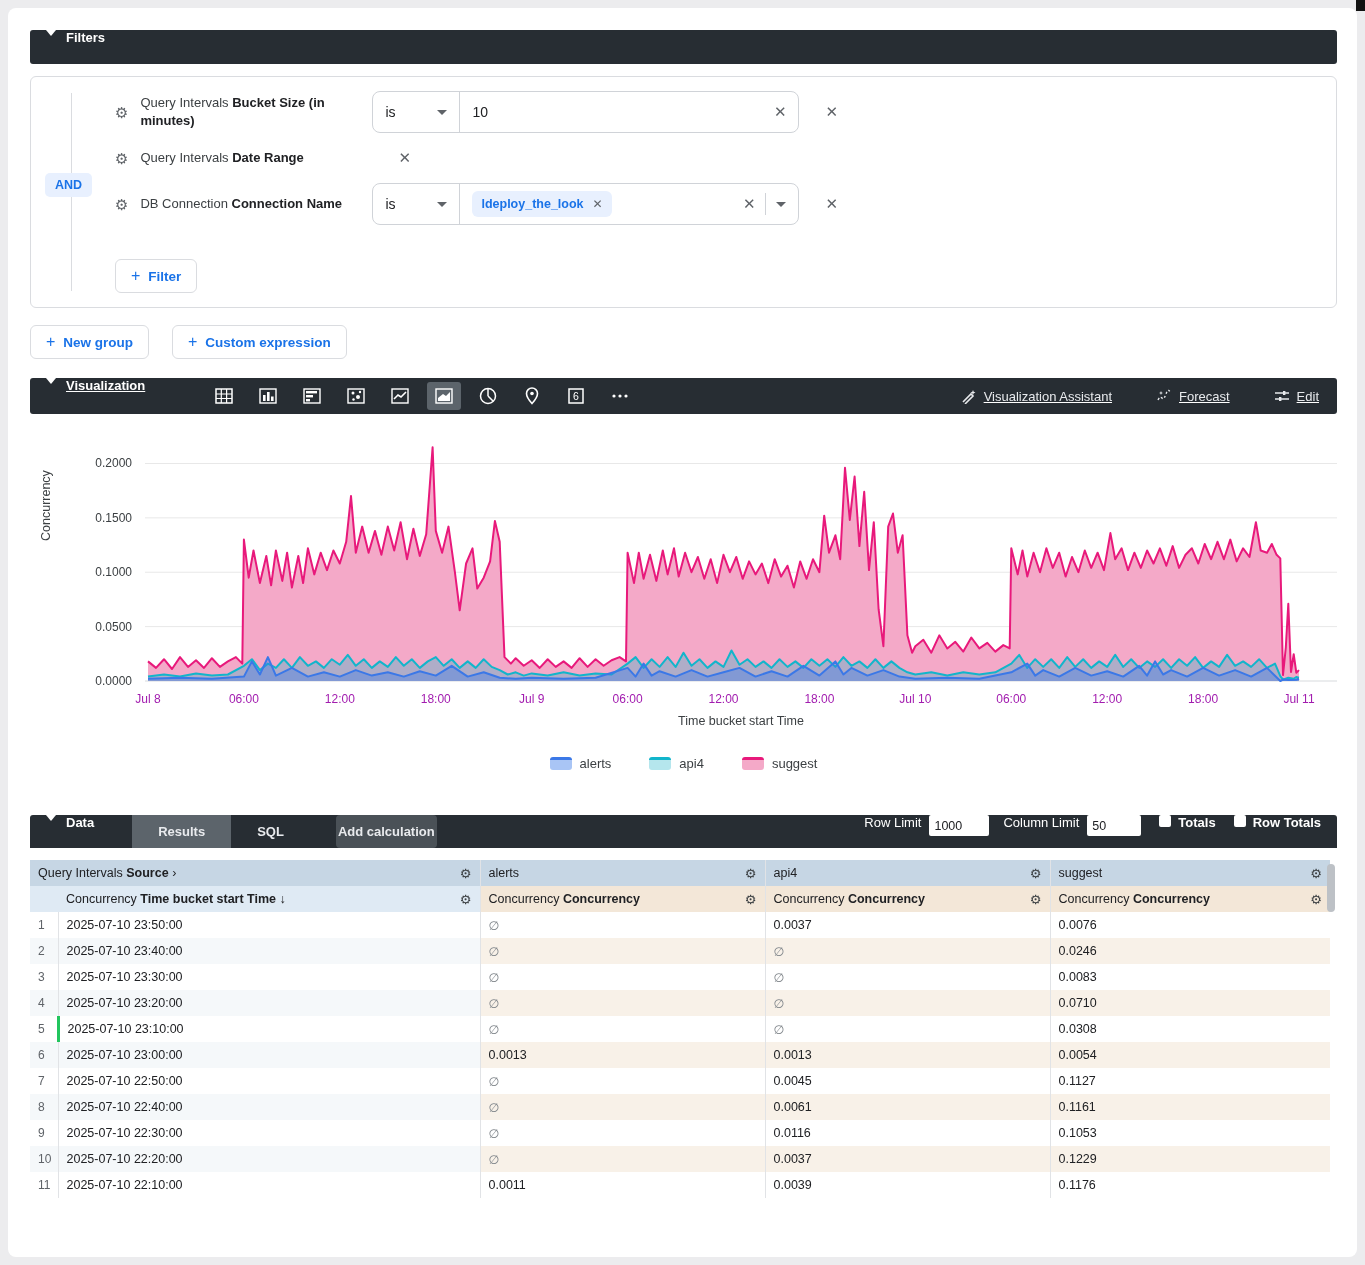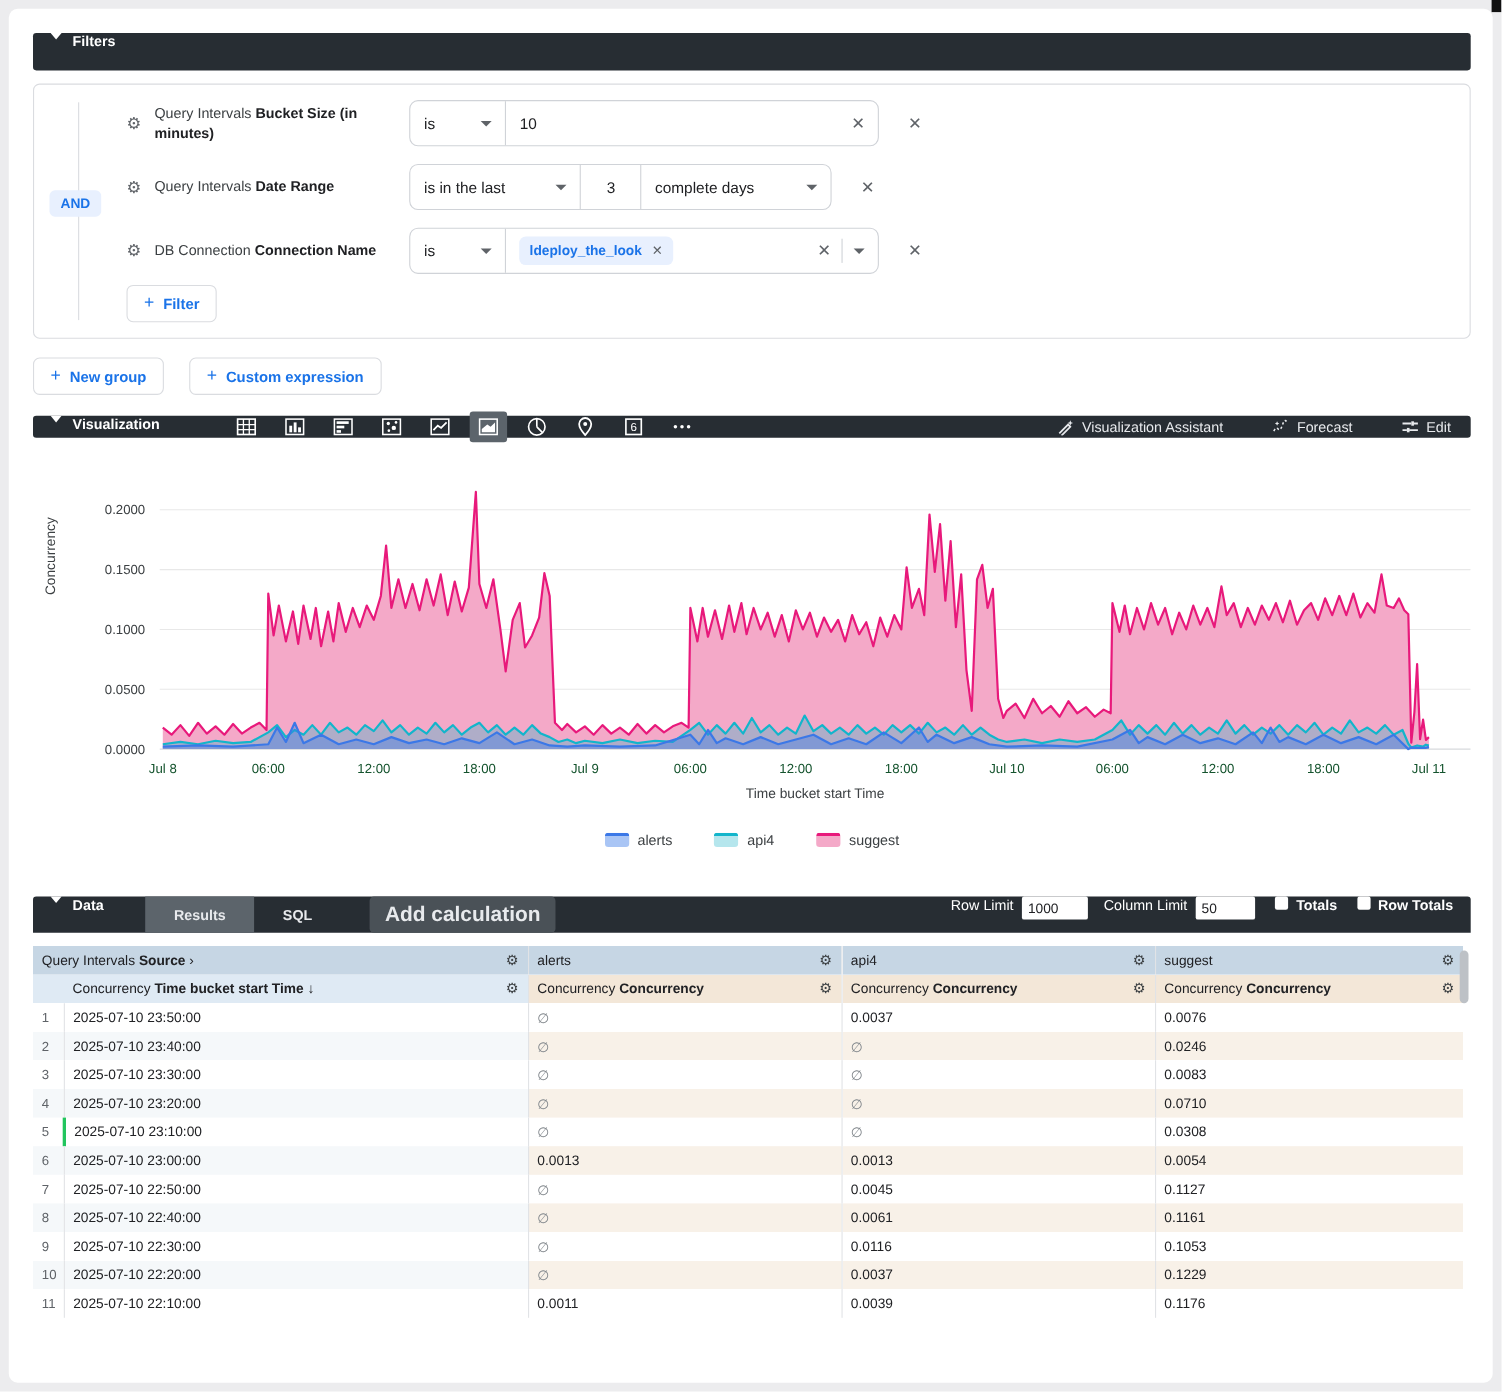--- a/index.html
+++ b/index.html
@@ -26,29 +26,29 @@
   .chip{background:#e8f0fe;color:#1a73e8;font-weight:bold;font-size:12.5px;border-radius:6px;padding:6px 9px;display:inline-flex;align-items:center;gap:9px;}
   .chip .xicon{font-size:12px;font-weight:normal;}
   .btn-blue{display:inline-flex;align-items:center;gap:8px;border:1px solid #dadce0;border-radius:6px;background:#fff;color:#1a73e8;font-size:13.5px;font-weight:bold;padding:7px 15px;cursor:pointer;font-family:inherit;}
   
   .vicon{width:34px;height:28px;display:flex;align-items:center;justify-content:center;border-radius:3px;margin-right:10px;cursor:pointer;}
   .vicon.sel{background:#5c646b;}
   .vtool{display:flex;align-items:center;gap:7px;color:#e8eaed;font-size:13px;cursor:pointer;margin-left:44px;}
   
   .ylab{transform:rotate(-90deg);transform-origin:center;font-size:12.5px;color:#3c4043;white-space:nowrap;}
   .ytick{position:absolute;right:0;font-size:12px;color:#3c4043;text-align:right;}
-  .xtick{position:absolute;width:70px;text-align:center;font-size:12px;color:#14532d;}
+  .xtick{position:absolute;width:70px;text-align:center;font-size:12px;color:#a21caf;}
   .axtitle{position:absolute;font-size:12.5px;color:#3c4043;text-align:center;}
   .legend{position:absolute;display:flex;gap:38px;justify-content:center;}
   .litem{display:flex;align-items:center;gap:8px;font-size:13px;color:#3c4043;cursor:pointer;}
   .lswatch{width:22px;height:10px;border-radius:3px;}
   
   .tab{height:33px;display:flex;align-items:center;padding:0 26px;font-size:13px;font-weight:bold;color:#e8eaed;cursor:pointer;}
   .tab.sel{background:#5c646b;}
-  .addcalc{background:#4a5157;color:#e8eaed;font-size:19px;font-weight:bold;border:none;border-radius:4px;padding:6px 14px;margin-left:26px;cursor:pointer;font-family:inherit;}
+  .addcalc{background:#4a5157;color:#e8eaed;font-size:13px;font-weight:bold;border:none;border-radius:4px;padding:6px 2px;margin-left:26px;cursor:pointer;font-family:inherit;}
   .dlabel{color:#fff;font-size:13px;}
   .dinput{background:#fff;border:none;border-radius:2px;height:21px;font-size:12.5px;color:#202124;padding:0 5px;font-family:inherit;}
   .cbox{width:12px;height:12px;background:#fff;border-radius:2px;display:inline-block;}
   
   table.grid{border-collapse:collapse;table-layout:fixed;width:1300px;font-size:12.5px;}
   table.grid td,table.grid th{padding:0 8px;height:26px;overflow:hidden;white-space:nowrap;font-weight:normal;text-align:left;box-sizing:border-box;}
   .h1{background:#c6d6e4;color:#202124;}
   .h2dim{background:#dfeaf4;}
   .h2meas{background:#f3e7d8;}
   .hcell{display:flex;align-items:center;justify-content:space-between;}
@@ -95,33 +95,20 @@
     </div>
     <span class="xicon rowx">✕</span>
   </div>
 
   <div class="frow" style="margin-top:16px;">
     <span class="gear">⚙</span>
     <div class="flabel">
       <span>Query Intervals</span>
       <b>Date Range</b>
     </div>
-    <div class="fgroup">
-      <div class="fseg" style="width:130px;justify-content:space-between;">
-        <span>is in the last</span>
-          <span class="caret"></span>
-      </div>
-      <div class="fseg" style="width:30px;justify-content:center;">
-        <span>3</span>
-      </div>
-      <div class="fseg" style="width:148px;justify-content:space-between;">
-        <span>complete days</span>
-          <span class="caret"></span>
-      </div>
-    </div>
     <span class="xicon rowx">✕</span>
   </div>
 
   <div class="frow" style="margin-top:16px;">
     <span class="gear">⚙</span>
     <div class="flabel">
       <span>DB Connection</span>
       <b>Connection Name</b>
     </div>
     <div class="fgroup">
@@ -151,21 +138,21 @@
 
 <button class="btn-blue abs" style="left:30px;top:325px;">
   <span style="font-weight:normal;font-size:16px;">+</span>
   <span>New group</span>
 </button>
 <button class="btn-blue abs" style="left:172px;top:325px;">
   <span style="font-weight:normal;font-size:16px;">+</span>
   <span>Custom expression</span>
 </button>
 
-<div class="abs darkbar" style="left:30px;top:378px;width:1307px;height:20px;justify-content:flex-start;">
+<div class="abs darkbar" style="left:30px;top:378px;width:1307px;height:36px;justify-content:flex-start;text-decoration:underline;">
   <span class="tri"></span>
   <span class="barlabel">Visualization</span>
   <div id="viz-icons" style="display:flex;align-items:center;margin-left:62px;">
       <div class="vicon">
         <svg width="22" height="22" viewBox="0 0 22 22">
           <rect x="3" y="4" width="16" height="14" fill="none" stroke="#fff" stroke-width="1.5"></rect>
           <path d="M3 9 h16 M3 13.5 h16 M8.3 4 v14 M13.6 4 v14" stroke="#fff" stroke-width="1.2"></path>
         </svg>
       </div>
       <div class="vicon">

